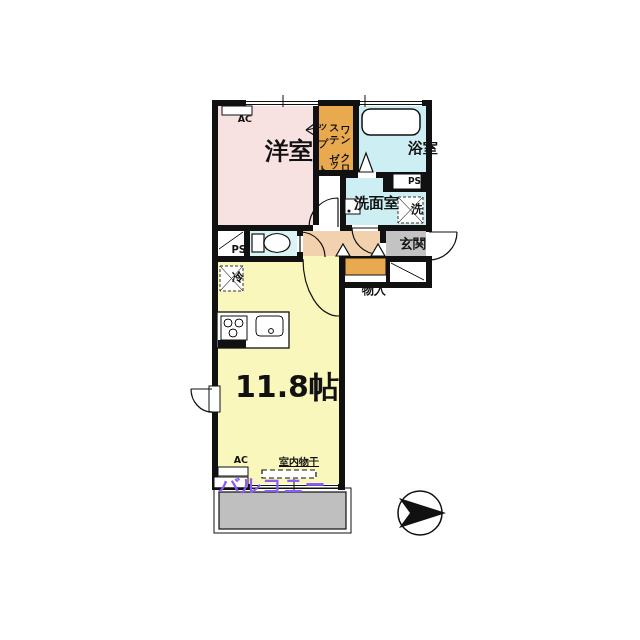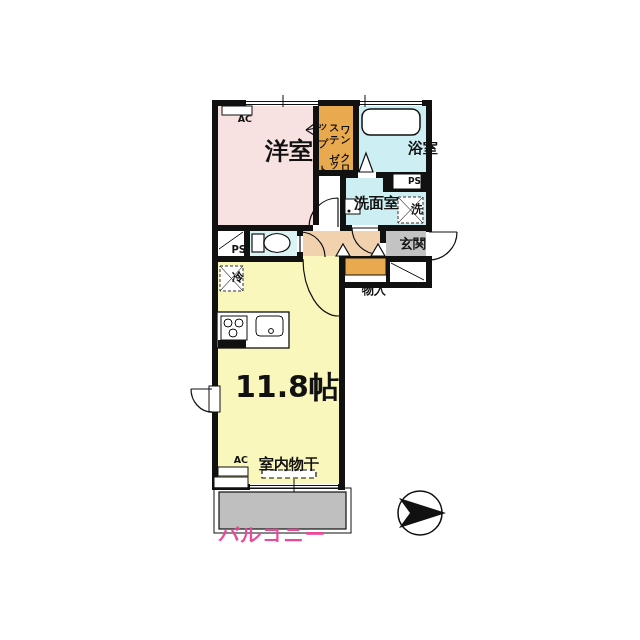--- a/index.html
+++ b/index.html
@@ -179,21 +179,21 @@
 <div class="lbl" style="left:345px;top:260px;width:41px;font-size:12px;margin-top:24px;">物入</div>
 
 <div class="lbl" style="left:216px;top:244px;width:30px;font-size:10px;font-weight:600;">PS</div>
 
 <div class="lbl" style="left:221px;top:271px;width:23px;font-size:12px;">冷</div>
 
 <div class="lbl" style="left:222px;top:114px;width:30px;font-size:9.5px;font-weight:600;">AC</div>
 
 <div class="lbl" style="left:218px;top:455px;width:30px;font-size:9.5px;font-weight:600;">AC</div>
 
-<div class="lbl" style="left:257px;top:456px;width:62px;font-size:15px;">室内物干</div>
+<div class="lbl" style="left:257px;top:456px;width:62px;font-size:10px;text-decoration:underline;">室内物干</div>
 
 <div class="lbl" style="left:218px;top:370px;width:121px;">
   <div style="font-size:30px;">11.8帖</div>
 </div>
 
-<div class="lbl" style="left:219px;top:523px;width:103px;font-size:20px;letter-spacing:1px;color:#ec4899;">バルコニー</div>
+<div class="lbl" style="left:219px;top:474px;width:103px;font-size:20px;letter-spacing:1px;color:#8b5cf6;">バルコニー</div>
 
 </div>
 
 </body></html>

